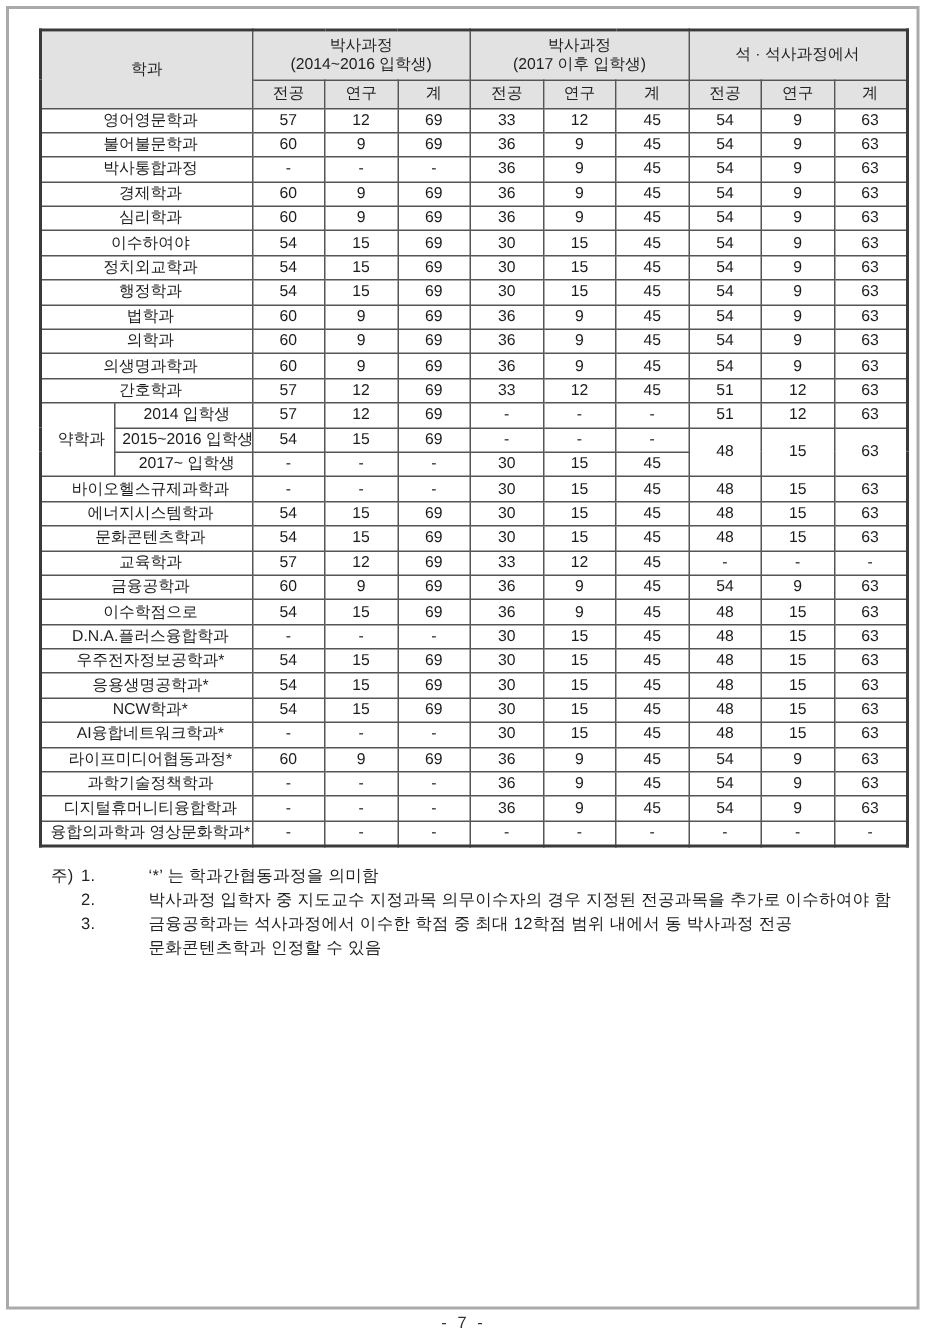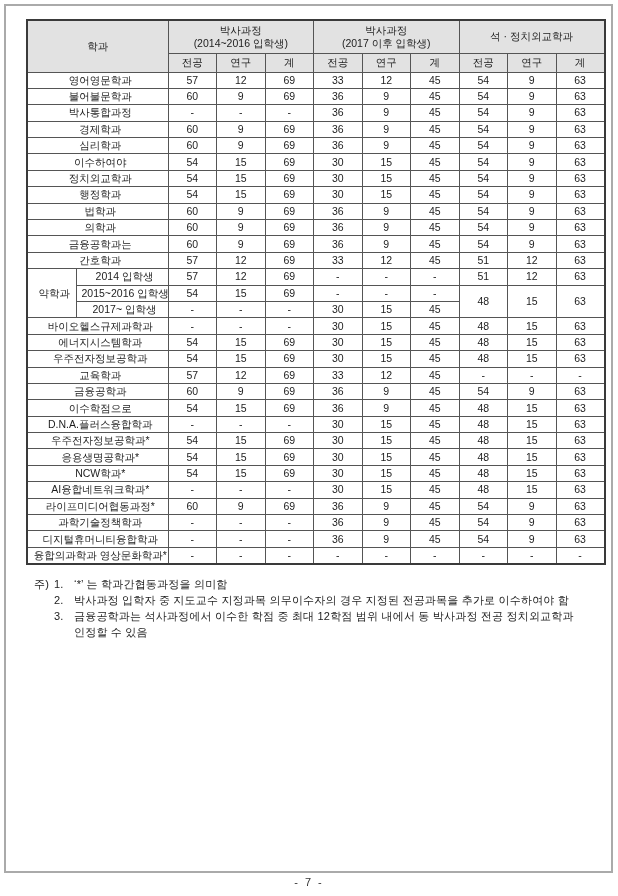--- a/index.html
+++ b/index.html
@@ -49,21 +49,21 @@
     margin-top:11px;
     width:578px;
     font-size:11px;
     line-height:16px;
     color:#222;
     letter-spacing:0.2px;
   }
   .note { display:flex; align-items:flex-start; }
   .note .jz { width:28px; flex:0 0 28px; padding-left:8px; }
   .note .num { width:20px; flex:0 0 20px; }
-  .note .txt { flex:1 1 auto; white-space:normal; word-break:keep-all; }
+  .note .txt { flex:1 1 auto; white-space:normal; word-break:keep-all;margin-left:25px; }
   .page-footer {
     position:absolute;
     left:0; top:876px;
     width:618px;
     text-align:center;
     font-size:11px;
     color:#333;
     letter-spacing:2px;
   }
 </style>
@@ -92,21 +92,21 @@
           <th colspan="2" rowspan="2">학과</th>
           <th colspan="3">
             <div>박사과정</div>
             <div>(2014~2016 입학생)</div>
           </th>
           <th colspan="3">
             <div>박사과정</div>
             <div>(2017 이후 입학생)</div>
           </th>
           <th colspan="3">
-            <div>석 · 정치외교학과</div>
+            <div>석 · 석사과정에서</div>
           </th>
         </tr>
         <tr class="sub-row">
           <th>전공</th>
           <th>연구</th>
           <th>계</th>
           <th>전공</th>
           <th>연구</th>
           <th>계</th>
           <th>전공</th>
@@ -229,21 +229,21 @@
             <td class="num">9</td>
             <td class="num">69</td>
             <td class="num">36</td>
             <td class="num">9</td>
             <td class="num">45</td>
             <td class="num">54</td>
             <td class="num">9</td>
             <td class="num">63</td>
           </tr>
           <tr>
-            <td class="dept" colspan="2">금융공학과는</td>
+            <td class="dept" colspan="2">의생명과학과</td>
             <td class="num">60</td>
             <td class="num">9</td>
             <td class="num">69</td>
             <td class="num">36</td>
             <td class="num">9</td>
             <td class="num">45</td>
             <td class="num">54</td>
             <td class="num">9</td>
             <td class="num">63</td>
           </tr>
@@ -311,21 +311,21 @@
             <td class="num">15</td>
             <td class="num">69</td>
             <td class="num">30</td>
             <td class="num">15</td>
             <td class="num">45</td>
             <td class="num">48</td>
             <td class="num">15</td>
             <td class="num">63</td>
           </tr>
           <tr>
-            <td class="dept" colspan="2">우주전자정보공학과</td>
+            <td class="dept" colspan="2">문화콘텐츠학과</td>
             <td class="num">54</td>
             <td class="num">15</td>
             <td class="num">69</td>
             <td class="num">30</td>
             <td class="num">15</td>
             <td class="num">45</td>
             <td class="num">48</td>
             <td class="num">15</td>
             <td class="num">63</td>
           </tr>
@@ -483,20 +483,20 @@
         <span class="txt">‘*’ 는 학과간협동과정을 의미함</span>
       </div>
       <div class="note">
         <span class="jz"></span>
         <span class="num">2.</span>
         <span class="txt">박사과정 입학자 중 지도교수 지정과목 의무이수자의 경우 지정된 전공과목을 추가로 이수하여야 함</span>
       </div>
       <div class="note">
         <span class="jz"></span>
         <span class="num">3.</span>
-        <span class="txt">금융공학과는 석사과정에서 이수한 학점 중 최대 12학점 범위 내에서 동 박사과정 전공 정치외교학과 인정할 수 있음</span>
+        <span class="txt">금융공학과는 석사과정에서 이수한 학점 중 최대 12학점 범위 내에서 동 박사과정 전공 문화콘텐츠학과 인정할 수 있음</span>
       </div>
     </div>
 
   </div>
 </div>
 
 <div class="page-footer">- 7 -</div>
 
 </body></html>

